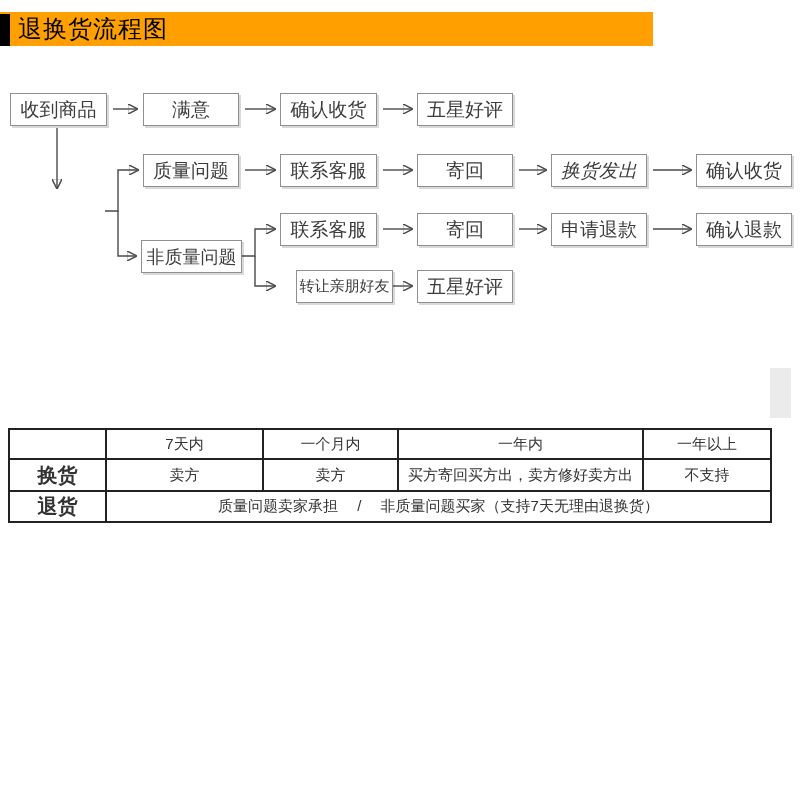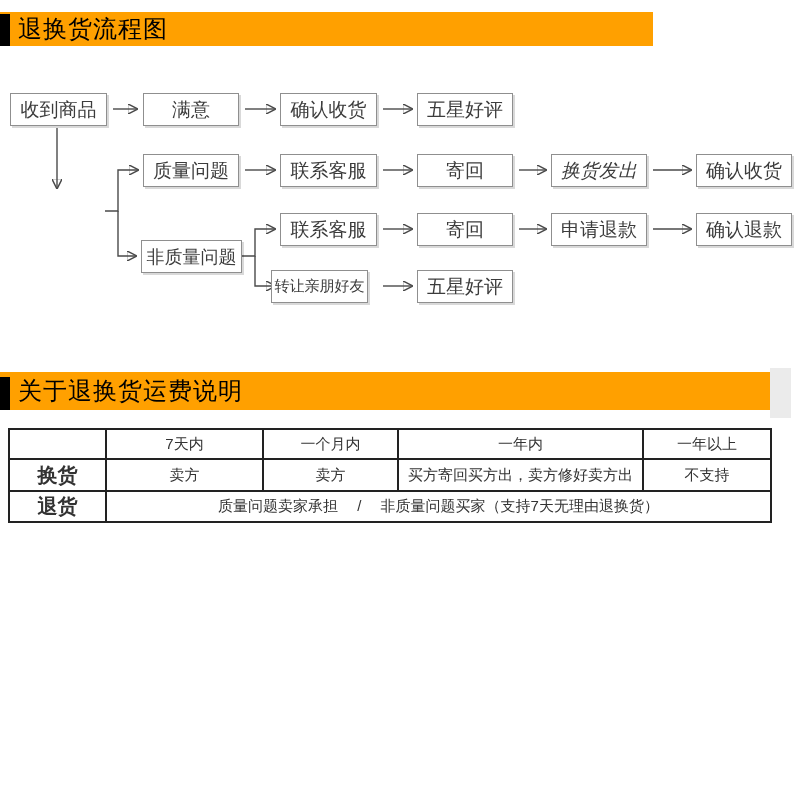--- a/index.html
+++ b/index.html
@@ -33,21 +33,21 @@
   .b-contact1{left:280px;top:154px;width:95px;}
   .b-sendback1{left:417px;top:154px;width:94px;}
   .b-exchsent{left:551px;top:154px;width:94px;font-style:italic;}
   .b-confirm2{left:696px;top:154px;width:94px;}
   .b-unsatisfied{left:10px;top:193px;width:95px;height:32px;}
   .b-contact2{left:280px;top:213px;width:95px;}
   .b-sendback2{left:417px;top:213px;width:94px;}
   .b-refundreq{left:551px;top:213px;width:94px;}
   .b-refundconf{left:696px;top:213px;width:94px;}
   .b-nonquality{left:141px;top:240px;width:99px;font-size:18px;}
-  .b-transfer{left:271px;top:270px;width:95px;font-size:15px;}
+  .b-transfer{left:296px;top:270px;width:95px;font-size:15px;}
   .b-fivestar-bot{left:417px;top:270px;width:94px;}
 
   
   .fee-table{position:absolute;left:8px;top:428px;border-collapse:collapse;table-layout:fixed;width:762px;color:#333;}
   .fee-table th,.fee-table td{border:2px solid #222;text-align:center;vertical-align:middle;
     font-weight:normal;font-size:15px;padding:0;overflow:hidden;white-space:nowrap;}
   .fee-table .hrow th{height:28px;}
   .fee-table .r2 td{height:30px;}
   .fee-table .r3 td{height:29px;}
   .fee-table .rowlabel{font-weight:bold;font-size:20px;margin-top:30px;}
@@ -104,24 +104,20 @@
   <div class="flow-box b-exchsent">换货发出</div>
   <div class="flow-box b-confirm2">确认收货</div>
   <div class="flow-box b-contact2">联系客服</div>
   <div class="flow-box b-sendback2">寄回</div>
   <div class="flow-box b-refundreq">申请退款</div>
   <div class="flow-box b-refundconf">确认退款</div>
   <div class="flow-box b-nonquality">非质量问题</div>
   <div class="flow-box b-transfer">转让亲朋好友</div>
   <div class="flow-box b-fivestar-bot">五星好评</div>
 
-  <div class="banner banner2">
-    <div class="notch"></div>
-    <div class="banner-title">关于退换货运费说明</div>
-  </div>
   <div class="artifact"></div>
 
   <table class="fee-table">
     <colgroup>
       <col style="width:97px">
         <col style="width:157px">
         <col style="width:135px">
         <col style="width:245px">
         <col style="width:128px">
     </colgroup>

